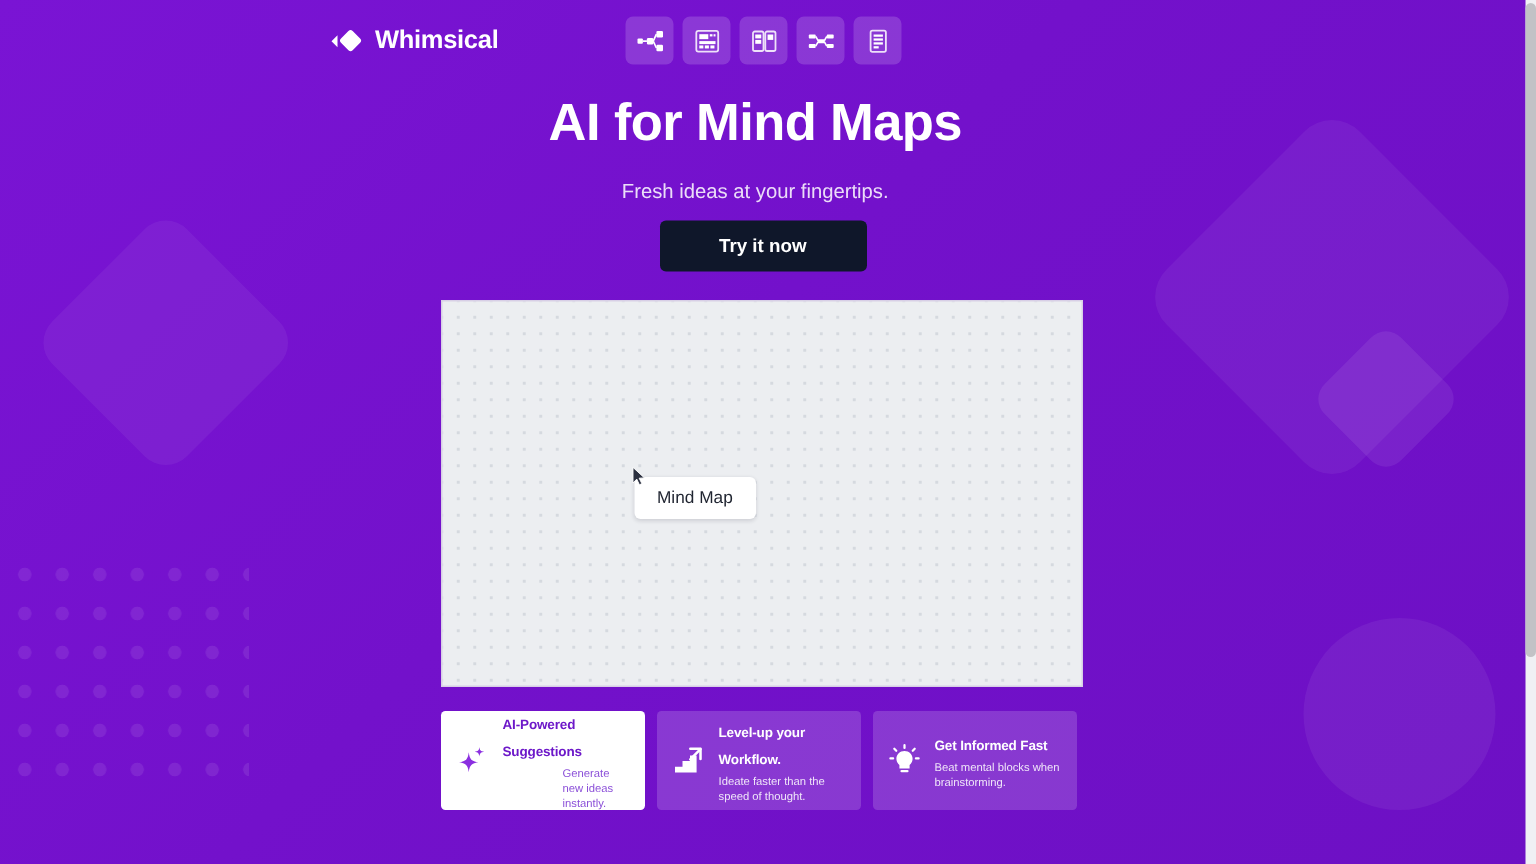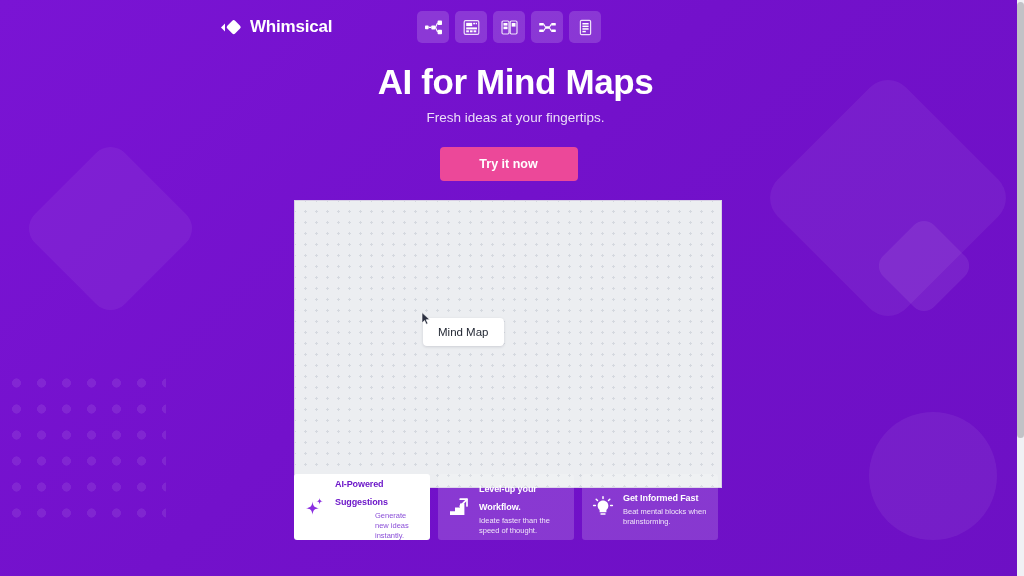--- a/index.html
+++ b/index.html
@@ -141,63 +141,63 @@
     cursor: pointer;
     border: none;
     font-family: inherit;
   }
   .nav-btn.login  { background: rgba(255,255,255,0.18); }
   .nav-btn.signup { background: #13b5a0; }
 
   
   .hero {
     position: absolute;
-    left: 12px; top: 60px;
+    left: 0; top: 60px;
     width: 1007px;
     text-align: center;
   }
   .hero-title {
     color: #ffffff;
     font-size: 35px;
     font-weight: bold;
     letter-spacing: -0.4px;
     line-height: 44px;
   }
   .hero-sub {
-    margin-top: 6px;
+    margin-top: 16px;
     color: rgba(255,255,255,0.86);
     font-size: 13.5px;
     font-weight: normal;
   }
 
   .cta-wrap {
     position: absolute;
     left: 0; top: 147px;
     width: 1017px;
     text-align: center;
   }
   .cta-btn {
     display: inline-block;
     width: 138px;
     padding: 10px 0;
-    background: #ec4899;
+    background: #0f172a;
     color: #ffffff;
     font-size: 12.5px;
     font-weight: bold;
     border-radius: 4px;
     border: none;
     cursor: pointer;
     font-family: inherit;
   }
 
   
   .canvas {
     position: absolute;
     left: 294px; top: 200px;
-    width: 428px; height: 288px;
+    width: 428px; height: 258px;
     background: #eceef1;
     border: 1px solid #d8cfe6;
     background-image: radial-gradient(#d5d9df 1px, transparent 1.3px);
     background-size: 11px 11px;
     background-position: 5px 5px;
     overflow: hidden;
   }
   .node {
     position: absolute;
     left: 128px; top: 117px;

